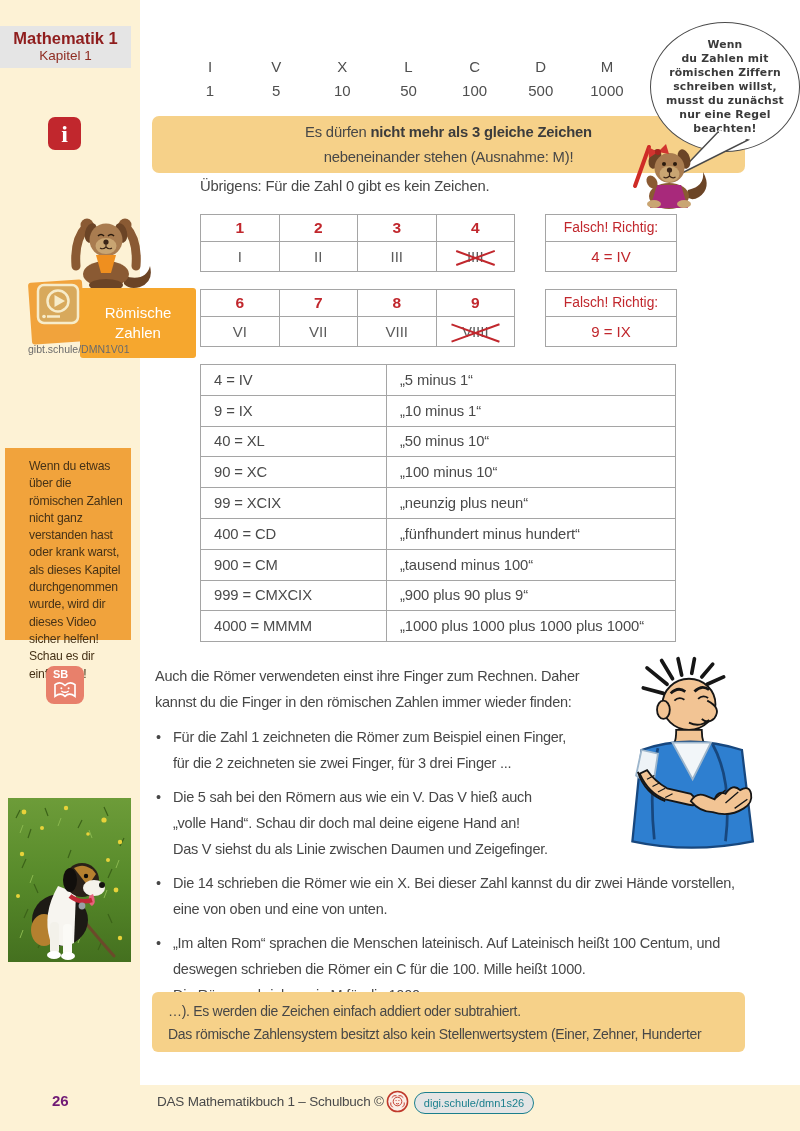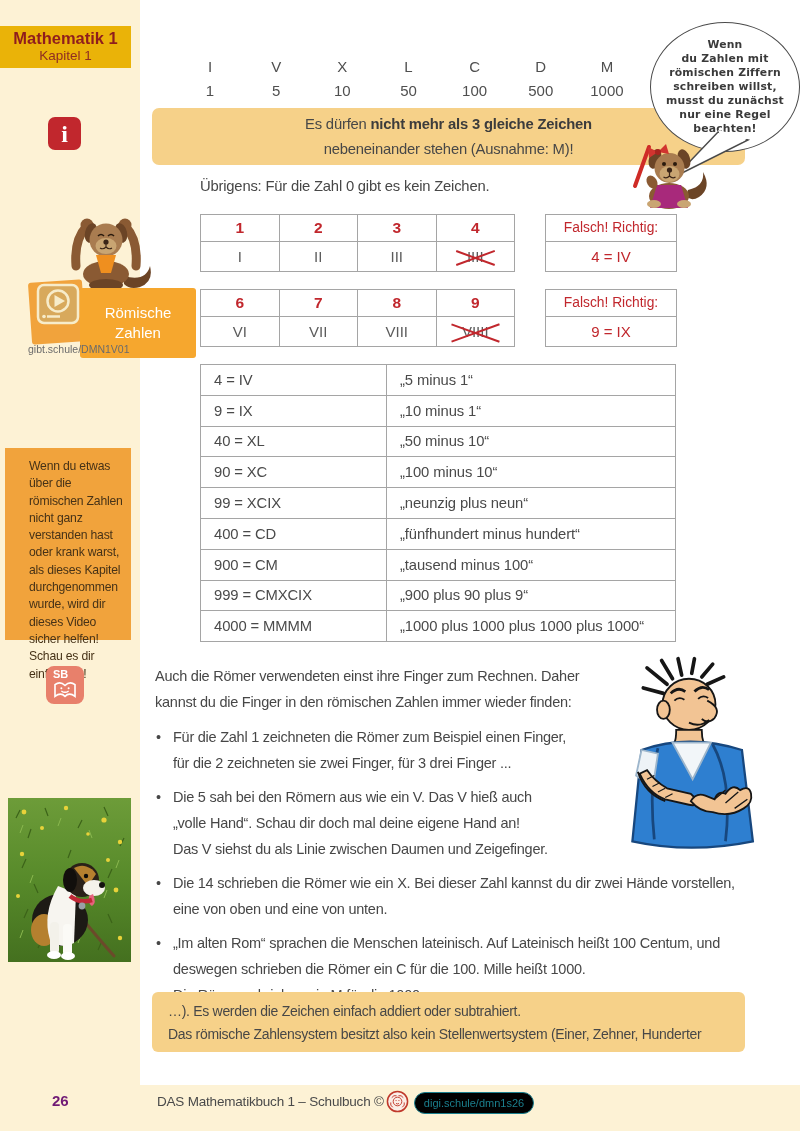--- a/index.html
+++ b/index.html
@@ -4,38 +4,38 @@
 <style>
   html,body{margin:0;padding:0;}
   body{font-family:"Liberation Sans",sans-serif;background:#ffffff;}
   .page{position:relative;width:800px;height:1131px;overflow:hidden;background:#ffffff;}
 
   
   .sidebar-bg{position:absolute;left:0;top:0;width:140px;height:1131px;background:#fdf2d5;}
   .footer-band{position:absolute;left:0;top:1085px;width:800px;height:46px;background:#fdf2d5;}
 
   
-  .chapter-box{position:absolute;left:0;top:26px;width:131px;height:42px;background:#eab308;
+  .chapter-box{position:absolute;left:0;top:26px;width:131px;height:42px;background:#e5e5e5;
     display:flex;flex-direction:column;align-items:center;justify-content:center;}
   .chapter-title{font-size:16.5px;font-weight:bold;color:#8f1d1d;line-height:1.15;}
   .chapter-sub{font-size:13.5px;color:#8f2d22;line-height:1.2;}
 
   
   .info-icon{position:absolute;left:48px;top:117px;width:33px;height:33px;background:#c1272d;border-radius:7px;
     display:flex;align-items:center;justify-content:center;color:#fff;font-family:"Liberation Serif",serif;
     font-weight:bold;font-size:24px;line-height:1;}
 
   
   .numerals{position:absolute;left:190px;top:58px;width:437px;display:flex;justify-content:space-between;}
   .num-col{width:40px;text-align:center;color:#4f4f4f;font-size:15px;}
   .num-sym{display:block;margin-bottom:7px;}
   .num-val{display:block;}
 
   
-  .rule-box{position:absolute;left:152px;top:108px;width:593px;height:57px;background:#f6d189;border-radius:7px;
+  .rule-box{position:absolute;left:152px;top:116px;width:593px;height:57px;background:#f6d189;border-radius:7px;
     display:flex;flex-direction:column;align-items:center;justify-content:center;color:#474747;font-size:14.8px;letter-spacing:-0.2px;}
   .rule-box .ln{white-space:nowrap;line-height:25px;}
   .rule-box b{color:#3c3c3c;}
 
   
   .speech-bubble{position:absolute;left:650px;top:22px;width:148px;height:128px;background:#fff;
     border:1.5px solid #4a4a4a;border-radius:50%;z-index:5;
     display:flex;flex-direction:column;align-items:center;justify-content:center;}
   .speech-bubble .bln{font-family:"DejaVu Sans",sans-serif;font-size:10.8px;font-weight:600;color:#3a3a3a;
     line-height:14px;white-space:nowrap;letter-spacing:0.2px;}
@@ -99,21 +99,21 @@
   
   .summary-box{position:absolute;left:152px;top:992px;width:593px;height:60px;background:#f6d189;border-radius:6px;
     box-sizing:border-box;padding:8px 0 0 16px;color:#474747;font-size:14px;letter-spacing:-0.3px;}
   .summary-box .tline{white-space:nowrap;line-height:23px;}
 
   
   .page-num{position:absolute;left:52px;top:1092px;font-size:15px;font-weight:bold;color:#701a75;}
   .footer-imprint{position:absolute;left:157px;top:1094px;font-size:13.5px;color:#4a4a4a;white-space:nowrap;letter-spacing:-0.2px;}
   .lion-logo{position:absolute;left:386px;top:1090px;}
   .footer-pill{position:absolute;left:414px;top:1092px;width:118px;height:20px;border:1.5px solid #1b7f8d;border-radius:12px;
-    background:#000000;display:flex;align-items:center;justify-content:center;font-size:11px;color:#1b7f8d;white-space:nowrap;}
+    background:#e5e5e5;display:flex;align-items:center;justify-content:center;font-size:11px;color:#1b7f8d;white-space:nowrap;}
 </style>
 </head>
 <body>
 
 <div class="page">
   <div class="sidebar-bg"></div>
   <div class="footer-band"></div>
 
   <div class="chapter-box">
     <div class="chapter-title">Mathematik 1</div>

